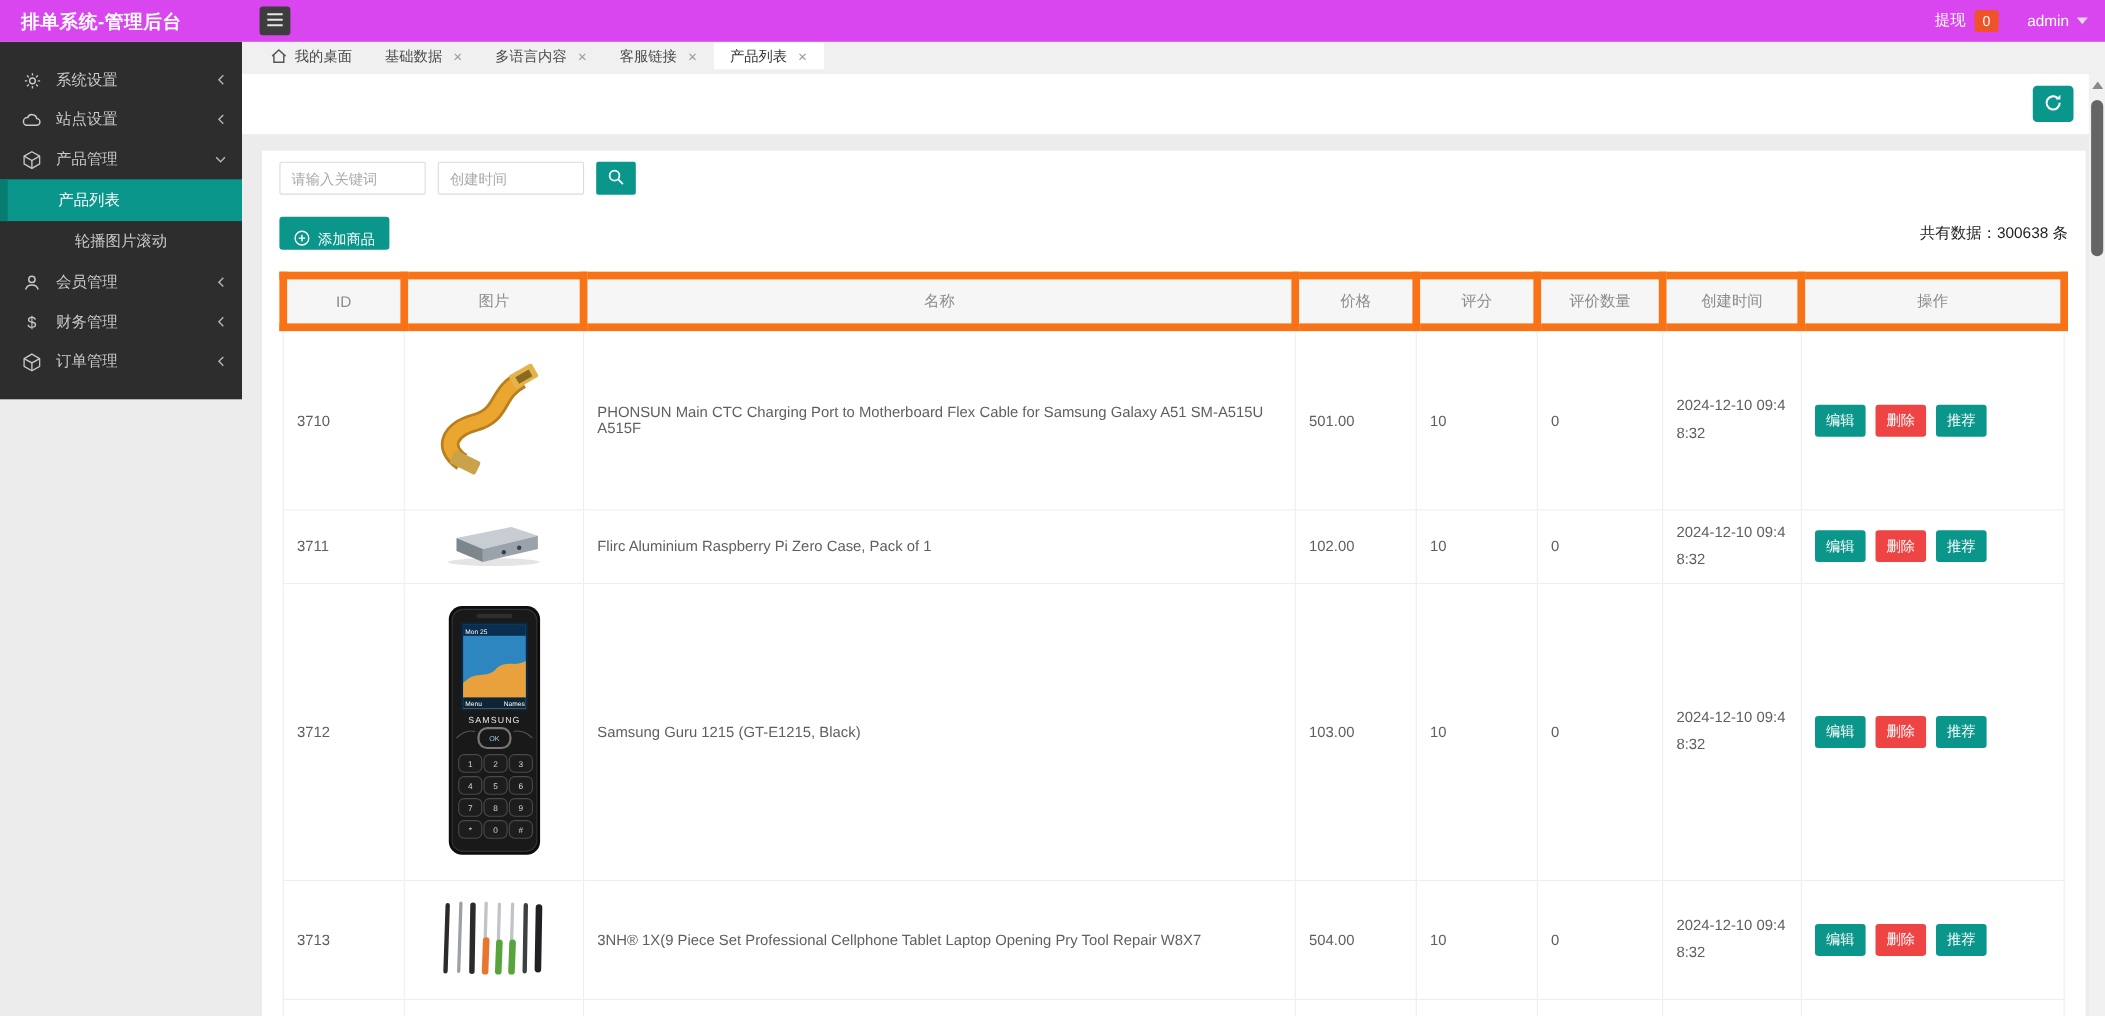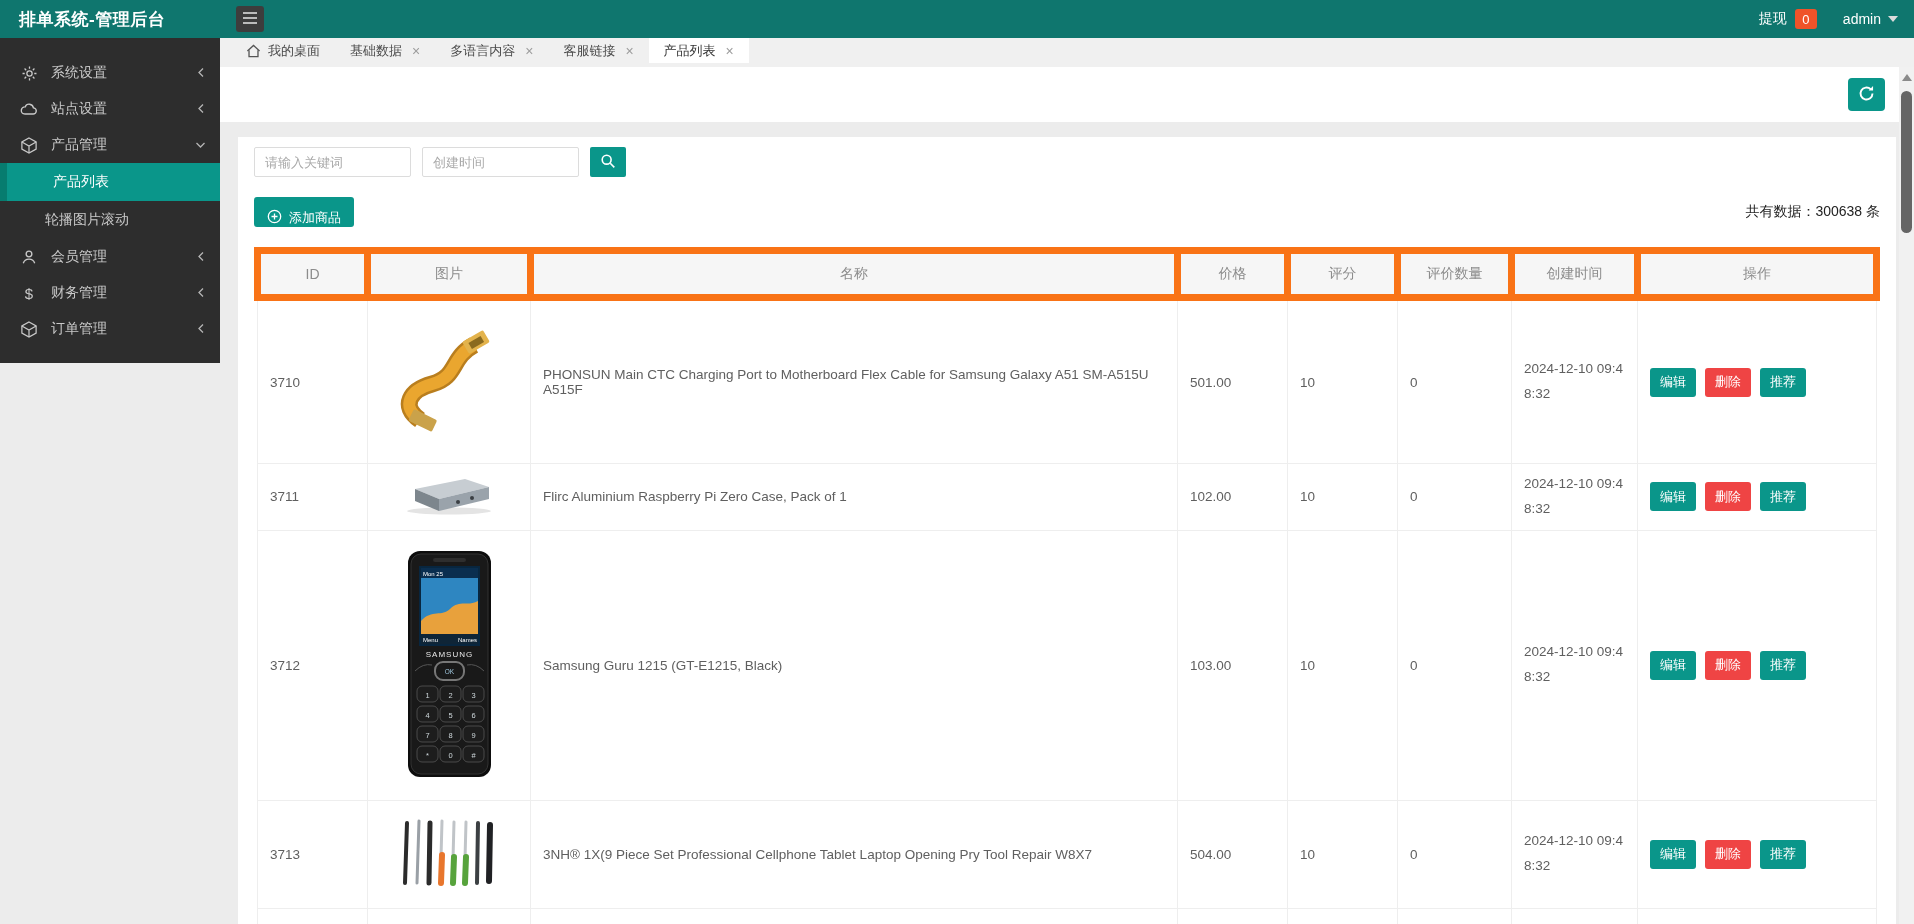--- a/index.html
+++ b/index.html
@@ -4,49 +4,49 @@
 <style>
   * { box-sizing: border-box; margin: 0; padding: 0; }
   html,body { width:1914px; height:924px; overflow:hidden; }
   body {
     position:relative;
     background:#ececec;
     font-family:"Liberation Sans","DejaVu Sans",sans-serif;
     color:#333;
   }
   
-  .hdr { position:absolute; left:0; top:0; width:1914px; height:38px; background:#0f766e; z-index:6;text-decoration:underline; }
+  .hdr { position:absolute; left:0; top:0; width:1914px; height:38px; background:#d946ef; z-index:6;text-decoration:underline; }
   .hdr-title { position:absolute; left:19px; top:8px; color:#fff; font-size:17px; font-weight:bold; letter-spacing:.5px; }
   .burger { position:absolute; left:236px; top:6px; width:28px; height:26px; background:#3d3d3d; border:none; border-radius:3px; display:flex; align-items:center; justify-content:center; cursor:pointer; }
   .hdr-right { position:absolute; right:16px; top:0; height:38px; display:flex; align-items:center; font-size:14px; color:#fff; }
   .withdraw { cursor:pointer; }
   .badge { margin-left:8px; background:#ef5329; color:#fff; min-width:22px; height:20px; border-radius:3px; display:inline-flex; align-items:center; justify-content:center; font-size:13px; padding:0 5px; }
   .usermenu { margin-left:26px; display:flex; align-items:center; gap:7px; cursor:pointer; }
   .caret { width:0; height:0; border-left:5px solid transparent; border-right:5px solid transparent; border-top:6px solid #dcdcdc; }
   
   .sidebar { position:absolute; left:0; top:38px; width:220px; background:#2d2d2d; padding:17px 0 16px; z-index:5; }
   .side-item { height:36px; display:flex; align-items:center; gap:13px; padding:0 14px 0 20px; color:#c9c9c9; font-size:14px; cursor:pointer; }
   .side-item .s-icon { width:18px; display:flex; justify-content:center; }
   .side-item .lbl { flex:1; }
   .icon-dollar { color:#c9c9c9; font-size:15px; }
-  .side-sub { height:38px; display:flex; align-items:center; padding-left:45px; color:#c9c9c9; font-size:14px; cursor:pointer; }
+  .side-sub { height:38px; display:flex; align-items:center; padding-left:68px; color:#c9c9c9; font-size:14px; cursor:pointer; }
   .side-sub.active { background:#0a968a; color:#fff; border-left:7px solid #077c6f; padding-left:46px; }
   
   .tabbar { position:absolute; left:220px; top:38px; right:0; height:29px; background:#f0f0f0; display:flex; padding-left:11px; z-index:4; }
   .tab { height:25px; display:inline-flex; align-items:center; gap:10px; padding:0 15px; font-size:13px; color:#4a4a4a; cursor:pointer; white-space:nowrap; }
   .tab.active { background:#fff; color:#333; }
   .tab .x { color:#9c9c9c; font-size:14px; line-height:1; }
   .tab .home { display:flex; margin-right:-3px; }
   
   .toolbar { position:absolute; left:220px; top:67px; right:0; height:55px; background:#fff; z-index:1; }
   .refresh-btn { position:absolute; right:29px; top:11px; width:37px; height:33px; background:#0a968a; border:none; border-radius:4px; display:flex; align-items:center; justify-content:center; cursor:pointer; }
   
   .card { position:absolute; left:238px; top:137px; width:1658px; height:800px; background:#fff; padding:10px 16px 30px; z-index:1; }
   .search-row { display:flex; gap:11px; }
-  .search-row input { width:157px; height:30px; border:1px solid #dcdcdc; border-radius:2px; padding:0 10px; font-size:13px; color:#333; outline:none; font-family:inherit; }
+  .search-row input { width:133px; height:30px; border:1px solid #dcdcdc; border-radius:2px; padding:0 10px; font-size:13px; color:#333; outline:none; font-family:inherit; }
   .search-row input::placeholder { color:#a9a9a9; }
   .search-btn { width:36px; height:30px; background:#0a968a; border:none; border-radius:2px; display:flex; align-items:center; justify-content:center; cursor:pointer; }
   .action-row { margin-top:20px; display:flex; justify-content:space-between; align-items:center; }
   .add-btn { height:30px; background:#0a968a; color:#fff; border:none; border-radius:3px; padding:0 13px; font-size:13px; display:inline-flex; align-items:flex-end; gap:7px; cursor:pointer; font-family:inherit; }
   .total { font-size:14px; color:#1f1f1f; }
   table { margin-top:20px; width:1626px; border-collapse:collapse; table-layout:fixed; }
   th { background:#f6f6f6; color:#8c8c8c; font-weight:normal; font-size:14px; text-align:center; padding:11px 12px; border:7px solid #f97316; }
   td { border:1px solid #eeeeee; font-size:13.5px; color:#5f5f5f; padding:8px 12px; vertical-align:middle; background:#fff; }
   td.c-img { text-align:center; }
   td.c-date { padding:8px 6px 8px 12px; line-height:1.85; word-break:break-all; }

